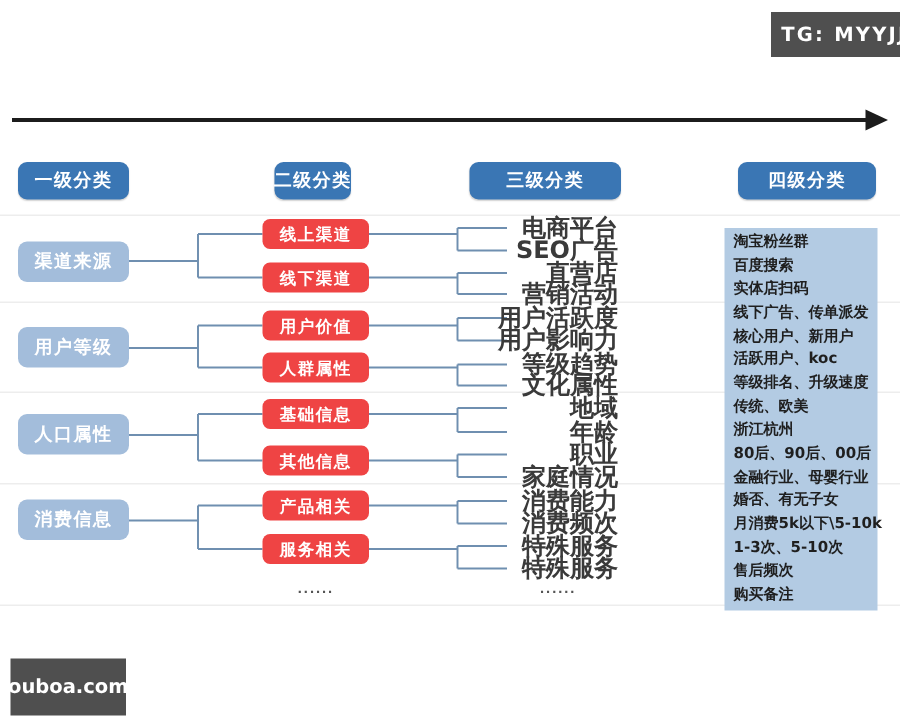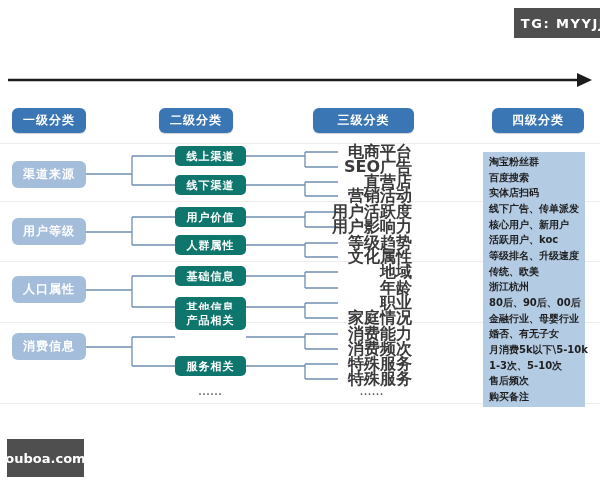--- a/index.html
+++ b/index.html
@@ -22,21 +22,21 @@
     color:#fff;font-size:12px;font-weight:bold;letter-spacing:1px;
     display:flex;align-items:center;justify-content:center;z-index:3;
     box-shadow:0 1px 1px rgba(0,0,0,.18);white-space:nowrap;
   }
   .l1node{
     position:absolute;left:12px;width:74px;height:27px;background:#a3bddb;border-radius:6px;
     color:#fff;font-size:12px;font-weight:bold;letter-spacing:1px;
     display:flex;align-items:center;justify-content:center;z-index:3;white-space:nowrap;
   }
   .l2node{
-    position:absolute;left:175px;width:71px;height:20px;background:#0f766e;border-radius:5px;
+    position:absolute;left:175px;width:71px;height:20px;background:#ef4444;border-radius:5px;
     color:#fff;font-size:11px;font-weight:bold;letter-spacing:1px;
     display:flex;align-items:center;justify-content:center;z-index:3;white-space:nowrap;
   }
   .l3item{
     position:absolute;left:332px;width:80px;height:14px;line-height:14px;
     text-align:right;font-size:16px;font-weight:bold;color:#3a3a3a;z-index:3;white-space:nowrap;
   }
   .l4panel{
     position:absolute;left:483px;top:138px;width:102px;height:255px;background:#b3cbe3;
     display:flex;flex-direction:column;justify-content:space-around;
@@ -74,36 +74,36 @@
     M246 185 H305 M305 182 V196 M305 182 H338 M305 196 H338
     M246 217 H305 M305 212 V227 M305 212 H338 M305 227 H338
     M246 245 H305 M305 243 V257 M305 243 H338 M305 257 H338
     M246 276 H305 M305 272 V288 M305 272 H338 M305 288 H338
     M246 307 H305 M305 303 V318 M305 303 H338 M305 318 H338
     M246 337 H305 M305 334 V349 M305 334 H338 M305 349 H338
     M246 366 H305 M305 364 V379 M305 364 H338 M305 379 H338"></path>
 </svg>
 
 <div class="colhead" style="left:12px;width:74px">一级分类</div>
-<div class="colhead" style="left:159px;width:74px">二级分类</div>
+<div class="colhead" style="left:183px;width:51px">二级分类</div>
 <div class="colhead" style="left:313px;width:101px">三级分类</div>
 <div class="colhead" style="left:492px;width:92px">四级分类</div>
 
 <div class="l1node" style="top:161px">渠道来源</div>
 <div class="l1node" style="top:218px">用户等级</div>
 <div class="l1node" style="top:276px">人口属性</div>
 <div class="l1node" style="top:333px">消费信息</div>
 
 <div class="l2node" style="top:146px">线上渠道</div>
 <div class="l2node" style="top:175px">线下渠道</div>
 <div class="l2node" style="top:207px">用户价值</div>
 <div class="l2node" style="top:235px">人群属性</div>
 <div class="l2node" style="top:266px">基础信息</div>
 <div class="l2node" style="top:297px">其他信息</div>
-<div class="l2node" style="top:310px">产品相关</div>
+<div class="l2node" style="top:327px">产品相关</div>
 <div class="l2node" style="top:356px">服务相关</div>
 <div class="ellipsis" style="left:175px;width:71px;top:388px">......</div>
 
 <div class="l3item" style="top:145px">电商平台</div>
 <div class="l3item" style="top:160px">SEO广告</div>
 <div class="l3item" style="top:175px">直营店</div>
 <div class="l3item" style="top:189px">营销活动</div>
 <div class="l3item" style="top:205px">用户活跃度</div>
 <div class="l3item" style="top:220px">用户影响力</div>
 <div class="l3item" style="top:236px">等级趋势</div>

